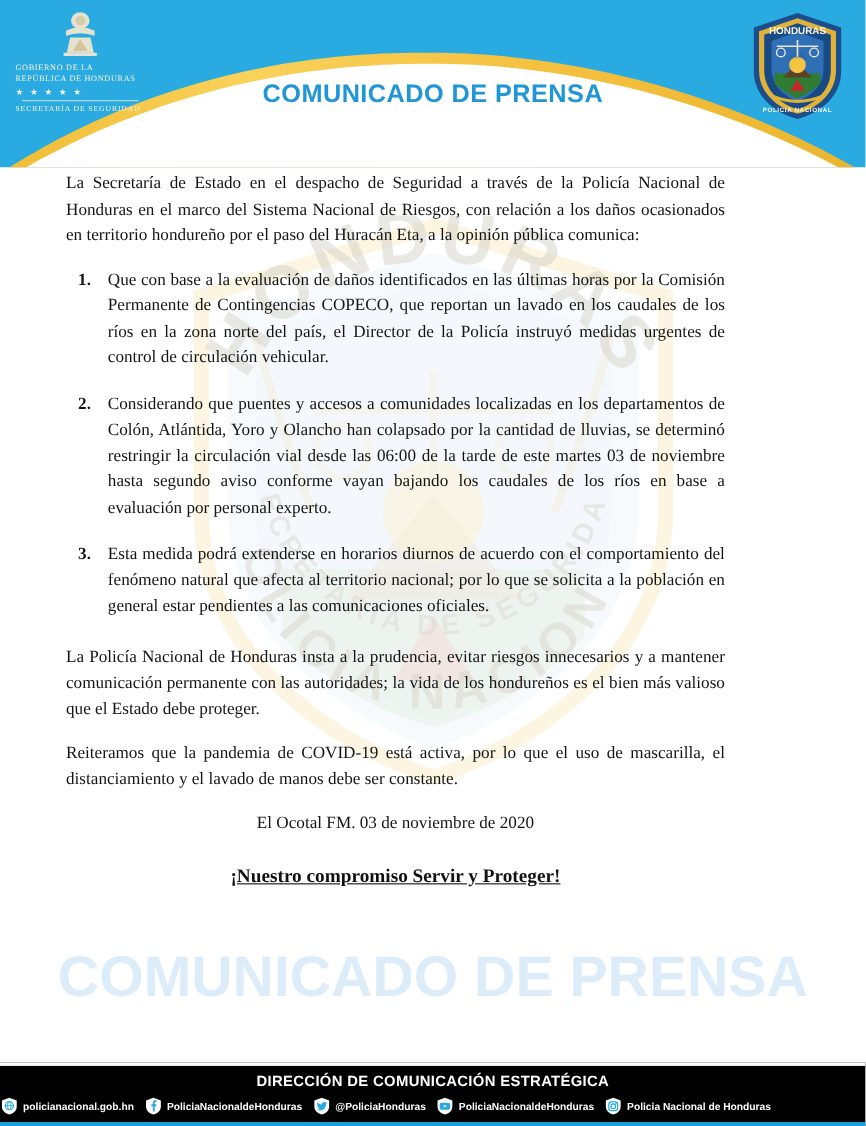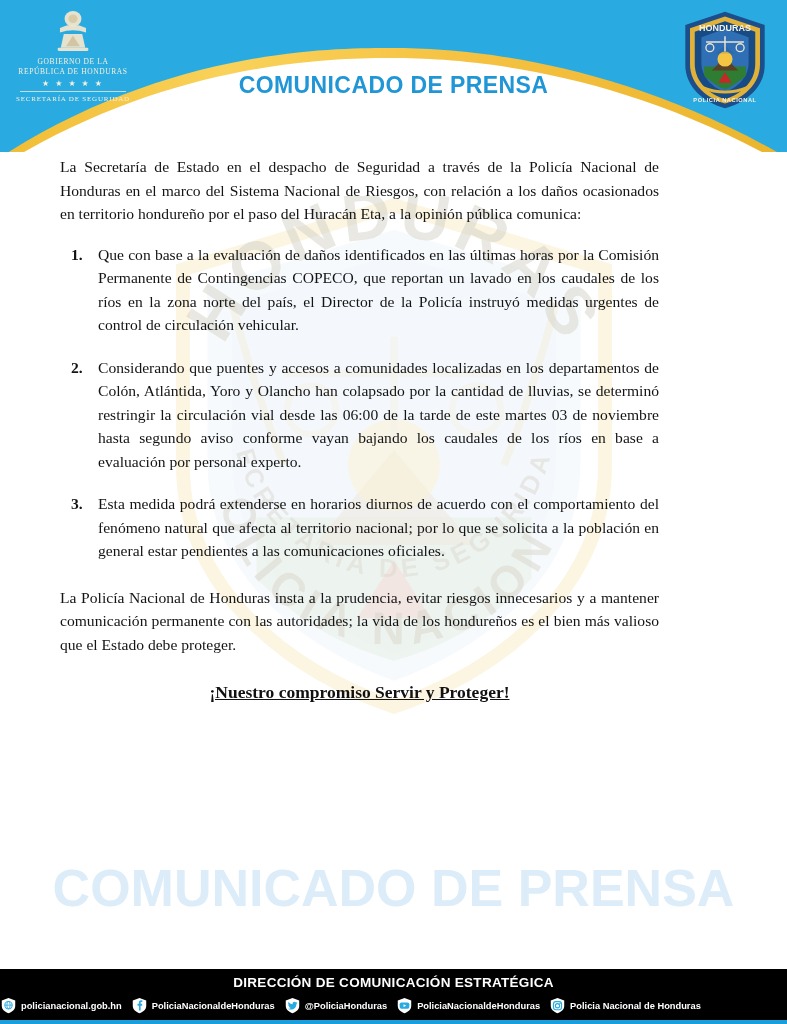--- a/index.html
+++ b/index.html
@@ -56,21 +56,20 @@
     z-index: 8;
   }
 
   
   .gov-logo {
     position: absolute;
     top: 8px;
     left: 14px;
     width: 118px;
     z-index: 9;
-    text-align: center;
     color: #F7F2E2;
   }
   .gov-emblem {
     width: 46px;
     height: 46px;
     margin: 0 auto 3px auto;
     display: block;
   }
   .gov-line {
     font-family: "Liberation Serif", serif;
@@ -364,21 +363,23 @@
       </li>
       <li class="numbered-item">
         <span class="num">3.</span>
         <span>Esta medida podrá extenderse en horarios diurnos de acuerdo con el comportamiento del fenómeno natural que afecta al territorio nacional; por lo que se solicita a la población en general estar pendientes a las comunicaciones oficiales.</span>
       </li>
     </ol>
 
     <div class="spacer-sm"></div>
 
     <p class="para">La Policía Nacional de Honduras insta a la prudencia, evitar riesgos innecesarios y a mantener comunicación permanente con las autoridades; la vida de los hondureños es el bien más valioso que el Estado debe proteger.</p>
-
+    <p class="para">Reiteramos que la pandemia de COVID-19 está activa, por lo que el uso de mascarilla, el distanciamiento y el lavado de manos debe ser constante.</p>
+
+    <div class="signature">El Ocotal FM. 03 de noviembre de 2020</div>
     <div class="slogan">¡Nuestro compromiso Servir y Proteger!</div>
   </div>
 
   <div class="footer">
     <div class="footer-title">DIRECCIÓN DE COMUNICACIÓN ESTRATÉGICA</div>
 
     <div class="socials">
 
       <div class="social">
         <svg class="social-icon" viewBox="0 0 24 24">

